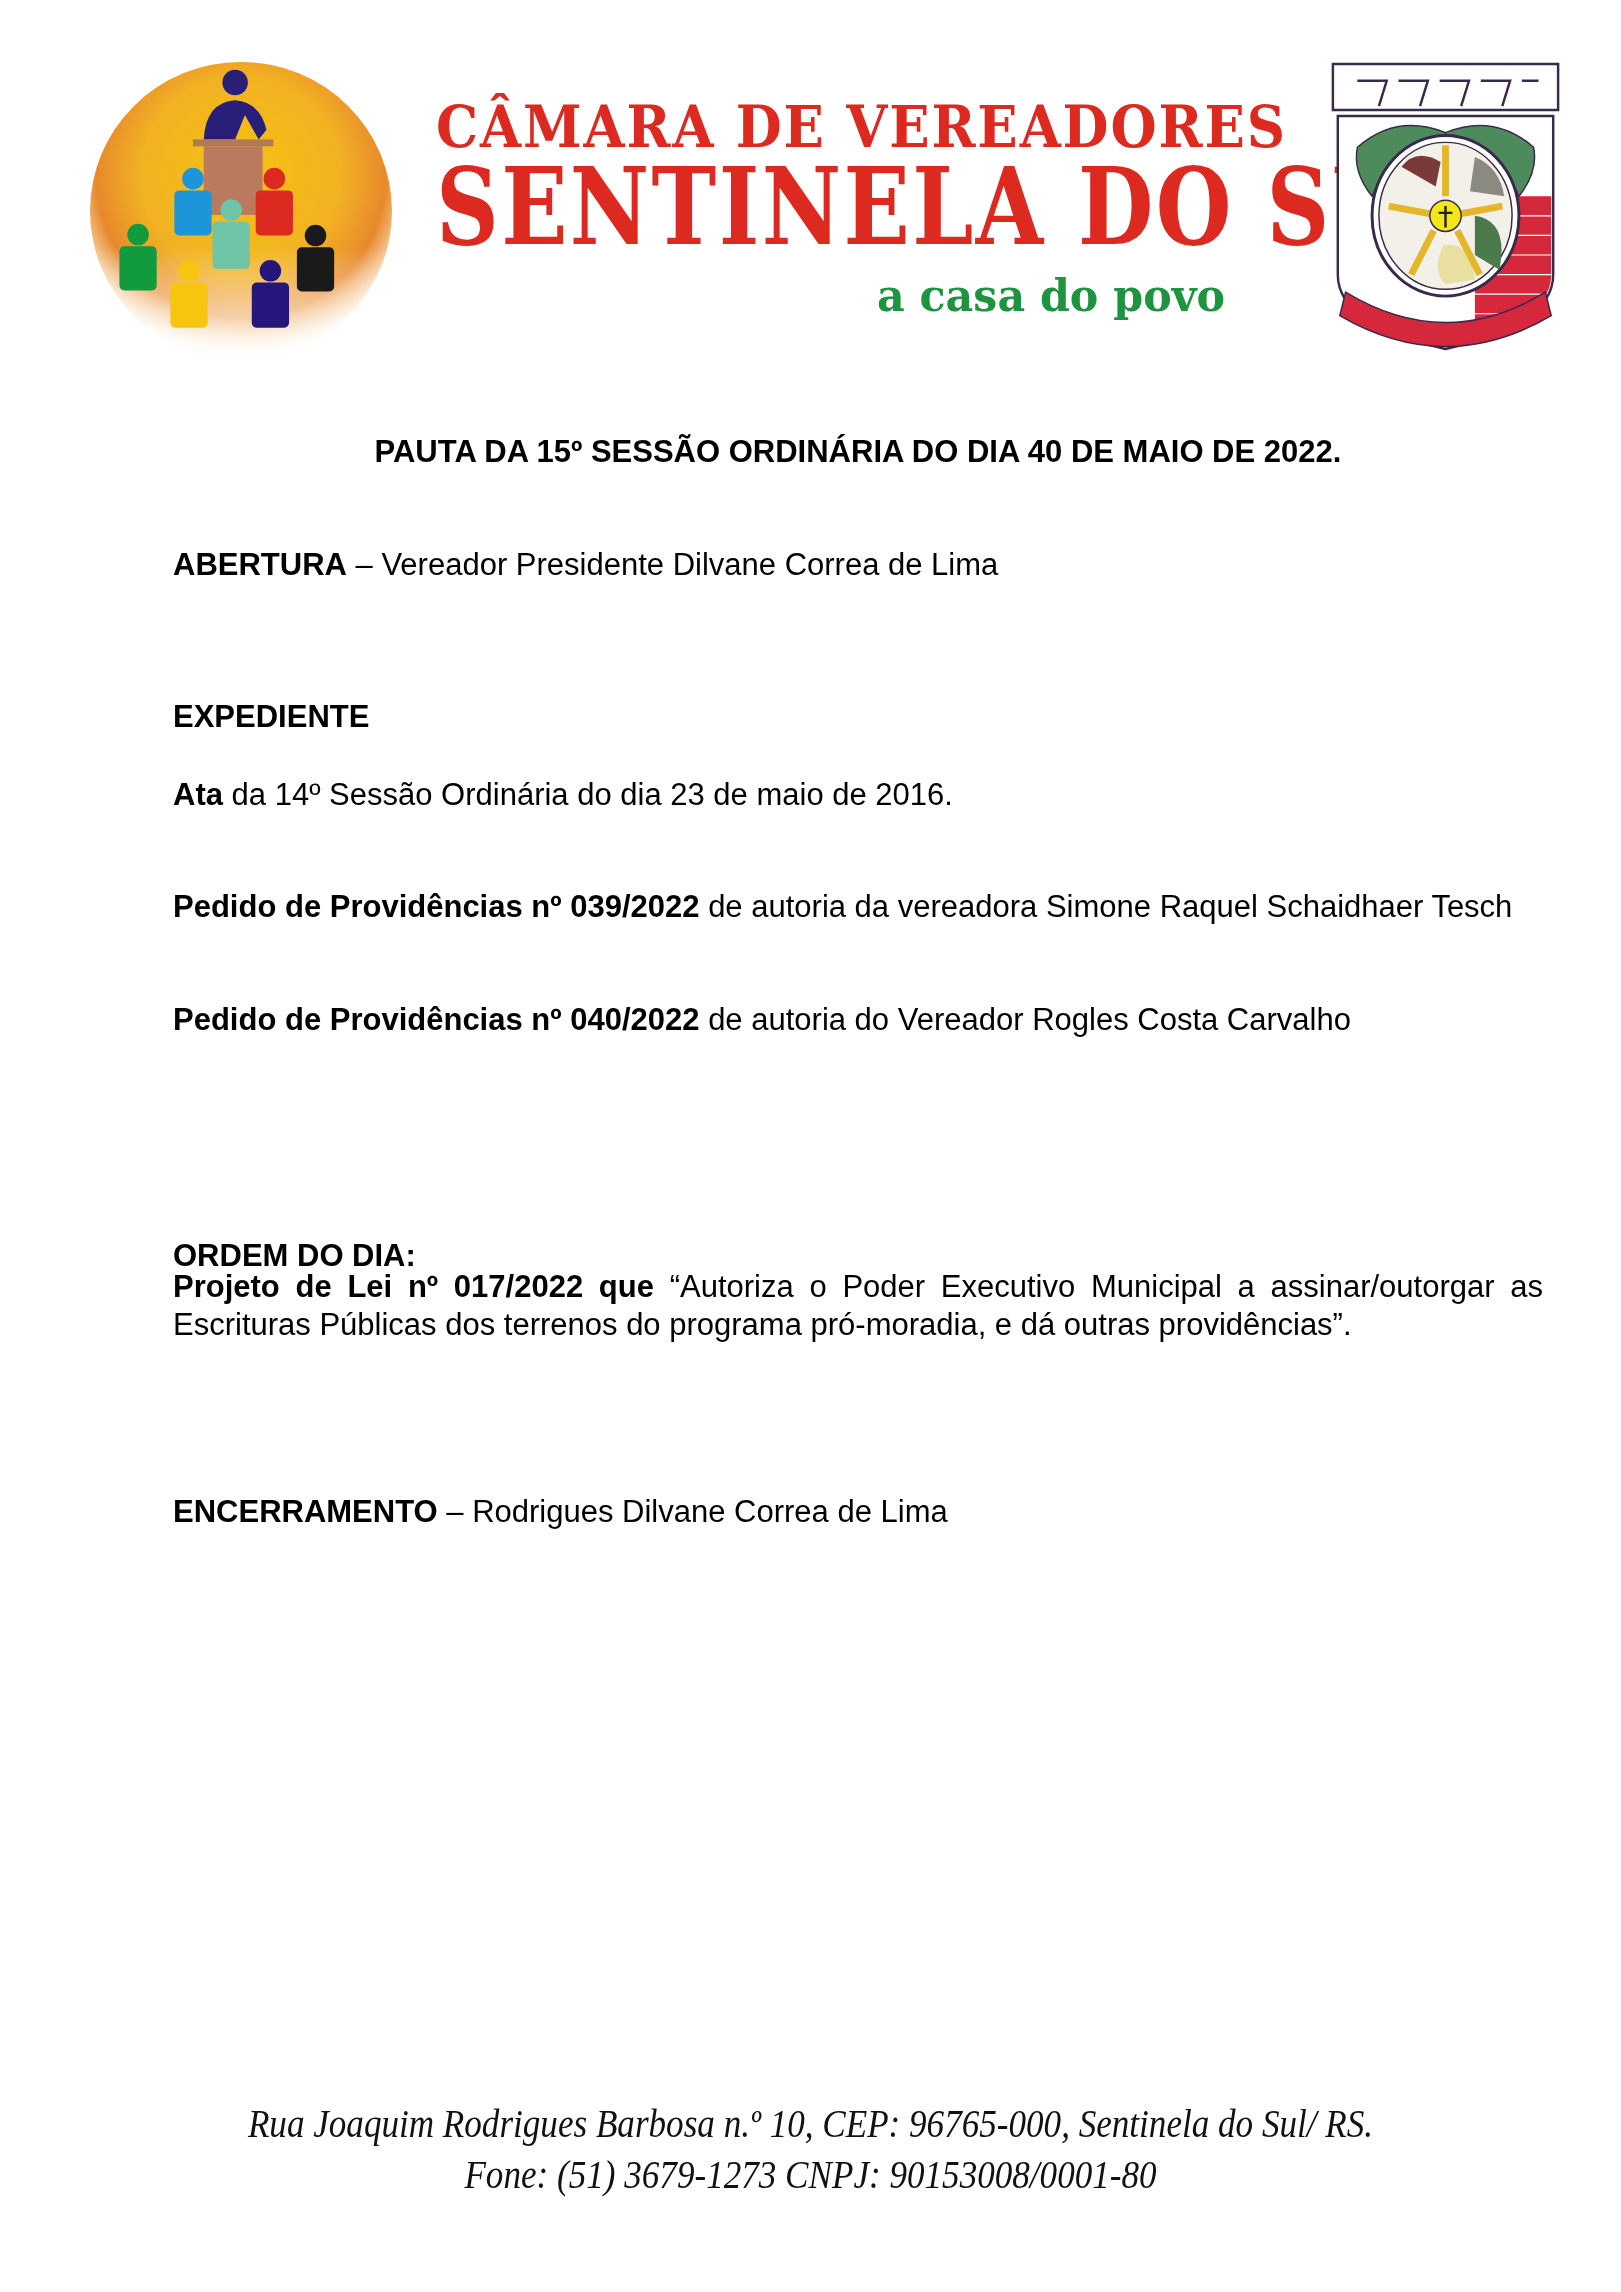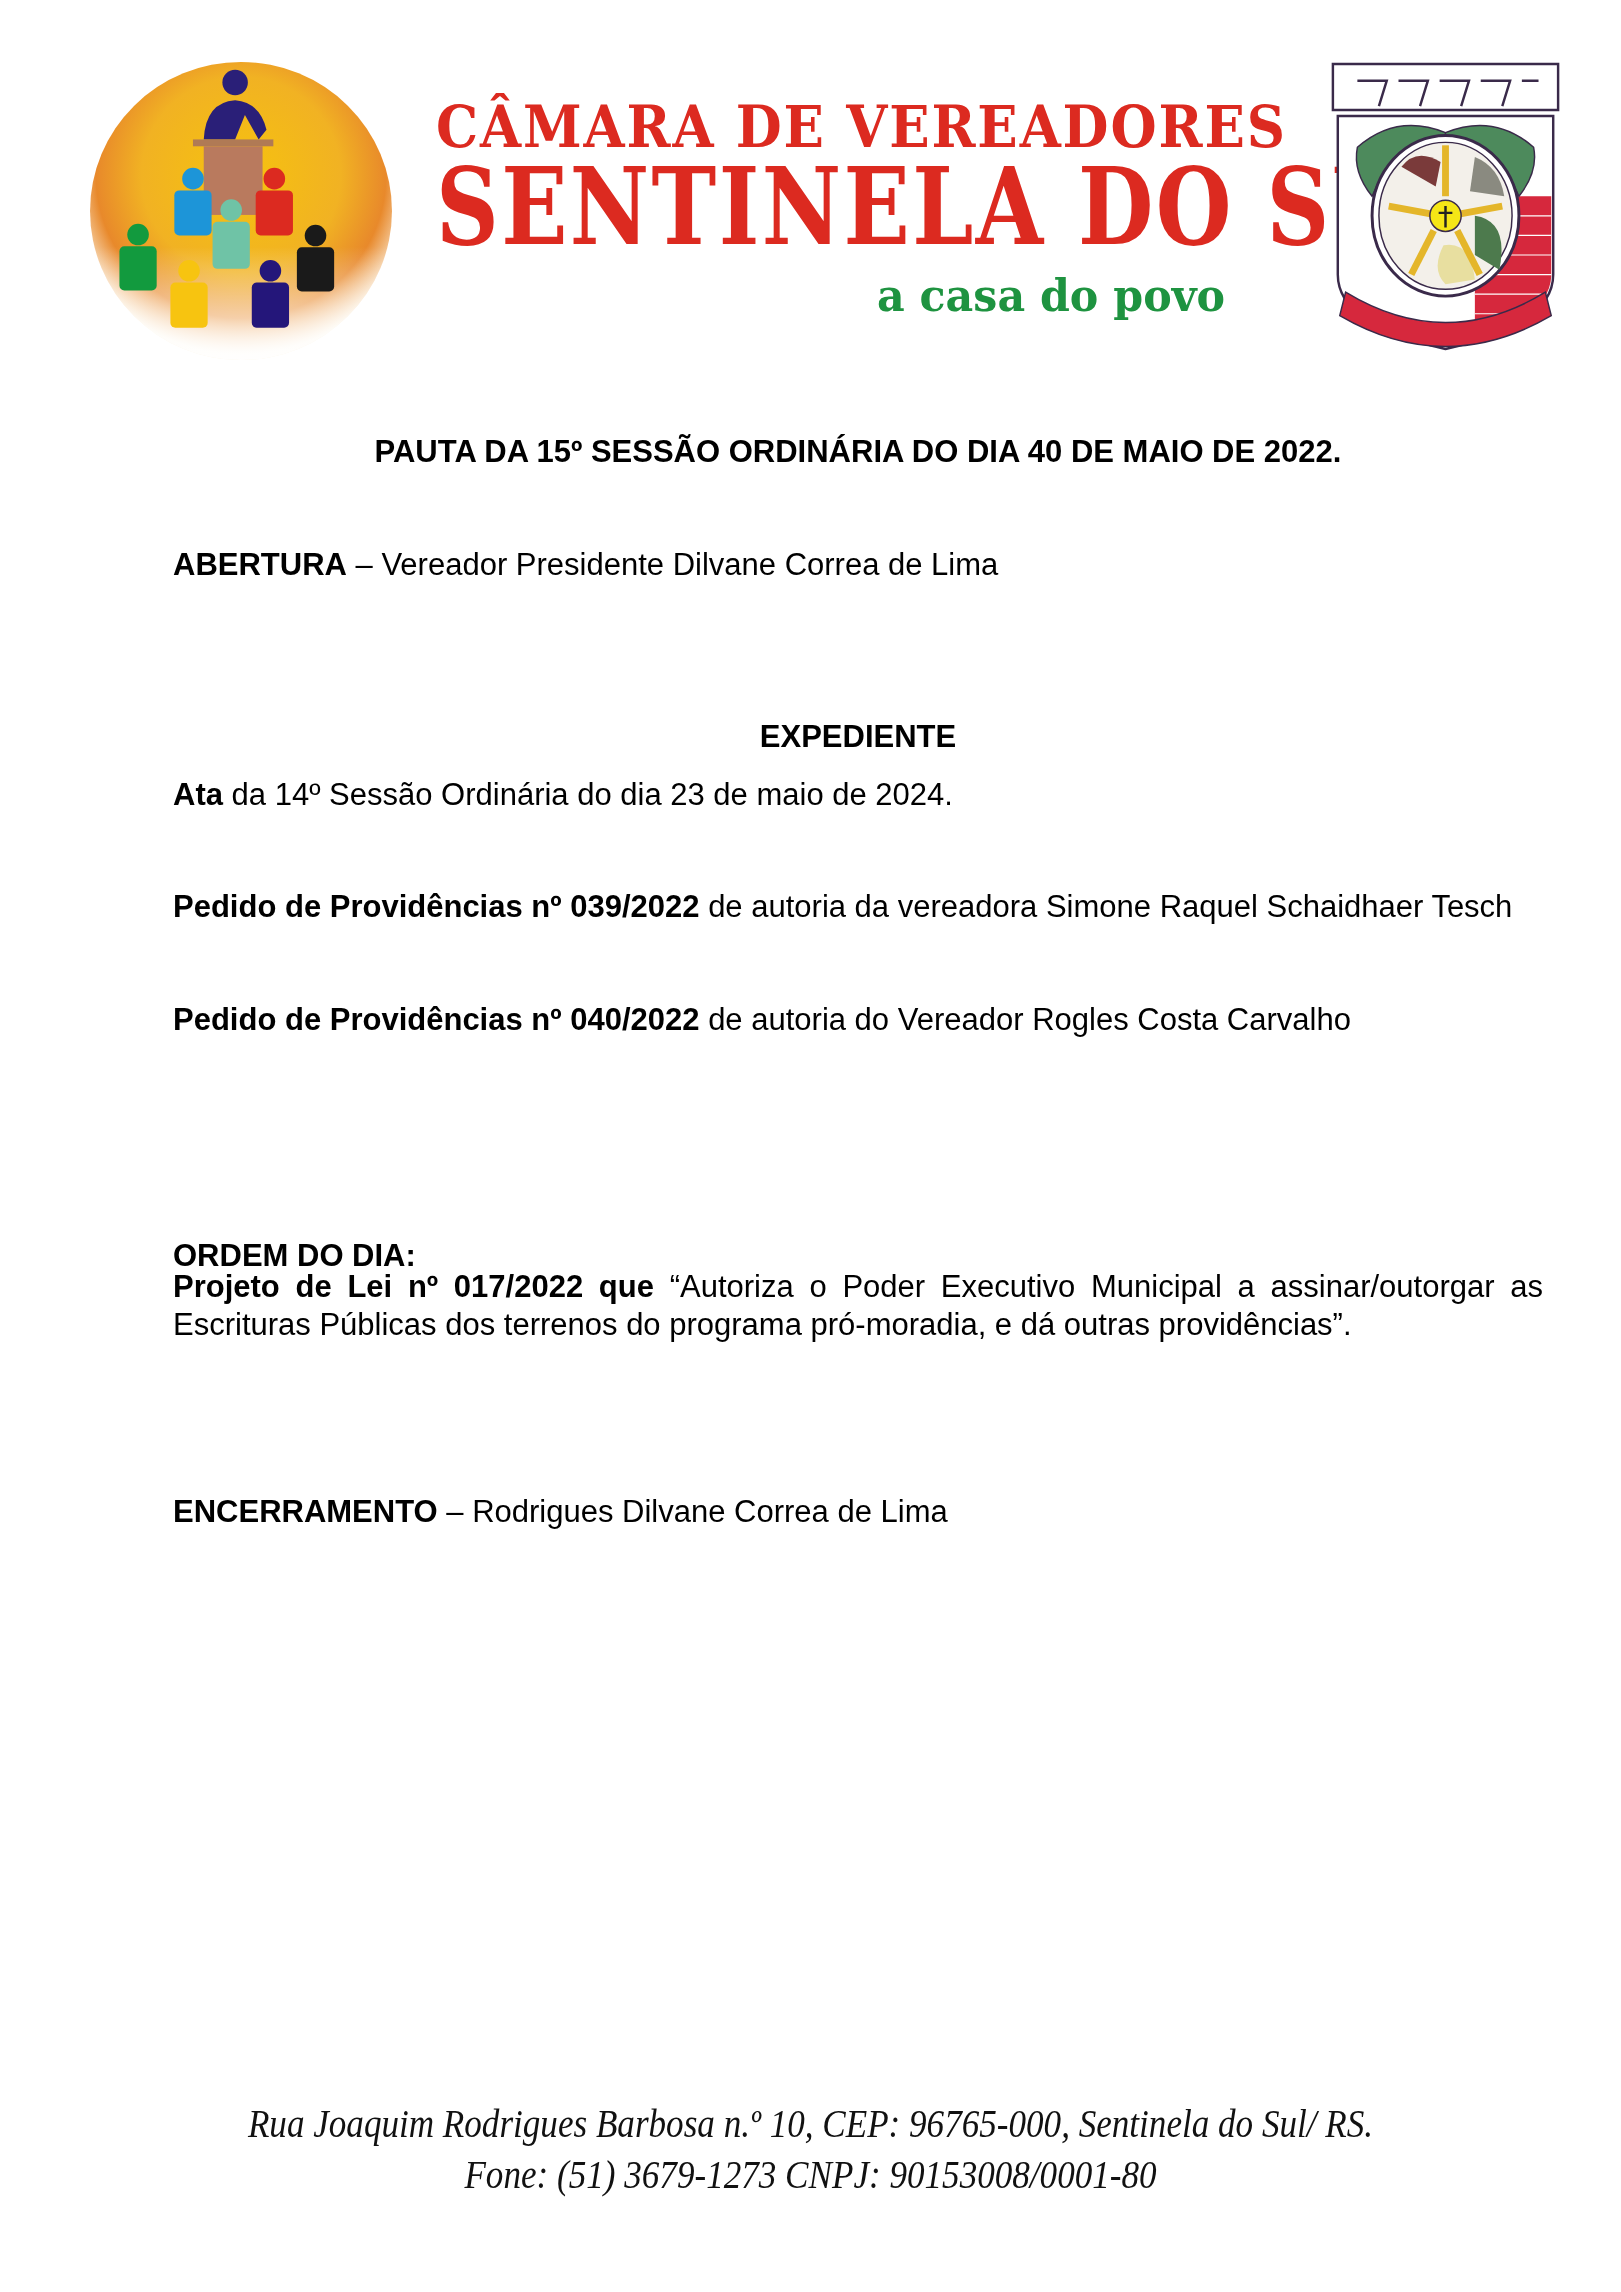--- a/index.html
+++ b/index.html
@@ -111,23 +111,23 @@
 
     <path d="M18 238 Q120 300 222 238 L228 262 Q120 325 12 262 Z" fill="#d6283d" stroke="#3a2a4a" stroke-width="1.5"></path>
   </svg>
 </div>
 
 <div class="doc">
   <p class="title">PAUTA DA 15º SESSÃO ORDINÁRIA DO DIA 40 DE MAIO DE 2022.</p>
 
   <p style="top:546px;"><span class="b">ABERTURA</span><span> – Vereador Presidente Dilvane Correa de Lima</span></p>
 
-  <p class="b" style="top:718px;text-align:center;">EXPEDIENTE</p>
+  <p class="b" style="top:698px;">EXPEDIENTE</p>
 
-  <p style="top:776px;"><span class="b">Ata</span><span> da 14º Sessão Ordinária do dia 23 de maio de 2024.</span></p>
+  <p style="top:776px;"><span class="b">Ata</span><span> da 14º Sessão Ordinária do dia 23 de maio de 2016.</span></p>
 
   <p class="just" style="top:888px;"><span class="b">Pedido de Providências nº 039/2022</span><span> de autoria da vereadora Simone Raquel Schaidhaer Tesch</span></p>
 
   <p style="top:1001px;"><span class="b">Pedido de Providências nº 040/2022</span><span> de autoria do Vereador Rogles Costa Carvalho</span></p>
 
   <p class="b" style="top:1193px;margin-top:44px;">ORDEM DO DIA:</p>
 
   <p class="just" style="top:1268px;"><span class="b">Projeto de Lei nº 017/2022 que</span><span> “Autoriza o Poder Executivo Municipal a assinar/outorgar as Escrituras Públicas dos terrenos do programa pró-moradia, e dá outras providências”.</span></p>
 
   <p style="top:1493px;"><span class="b">ENCERRAMENTO</span><span> – Rodrigues Dilvane Correa de Lima</span></p>

